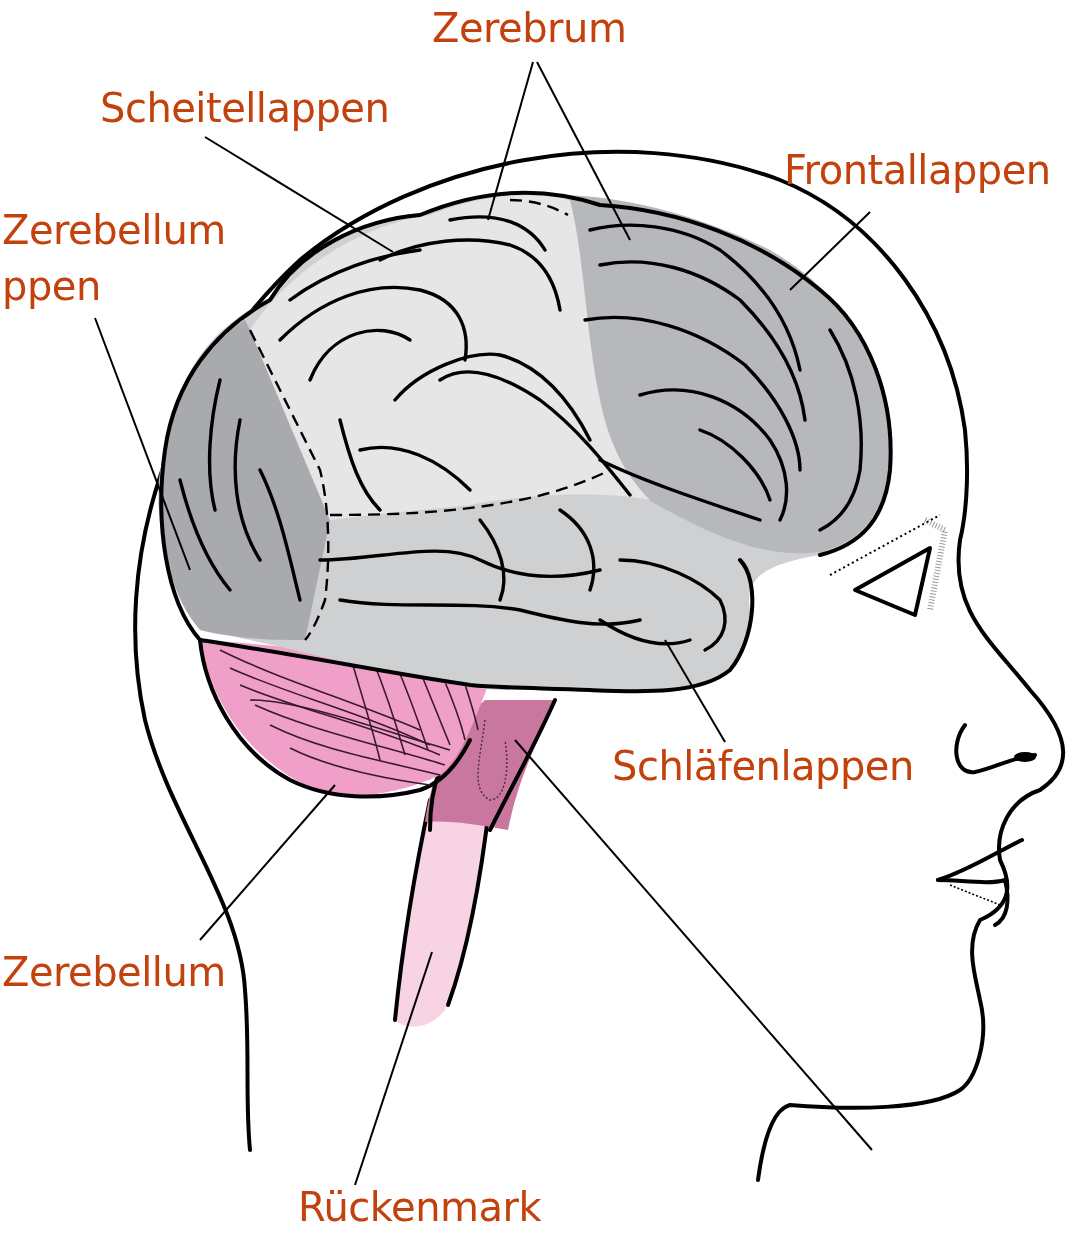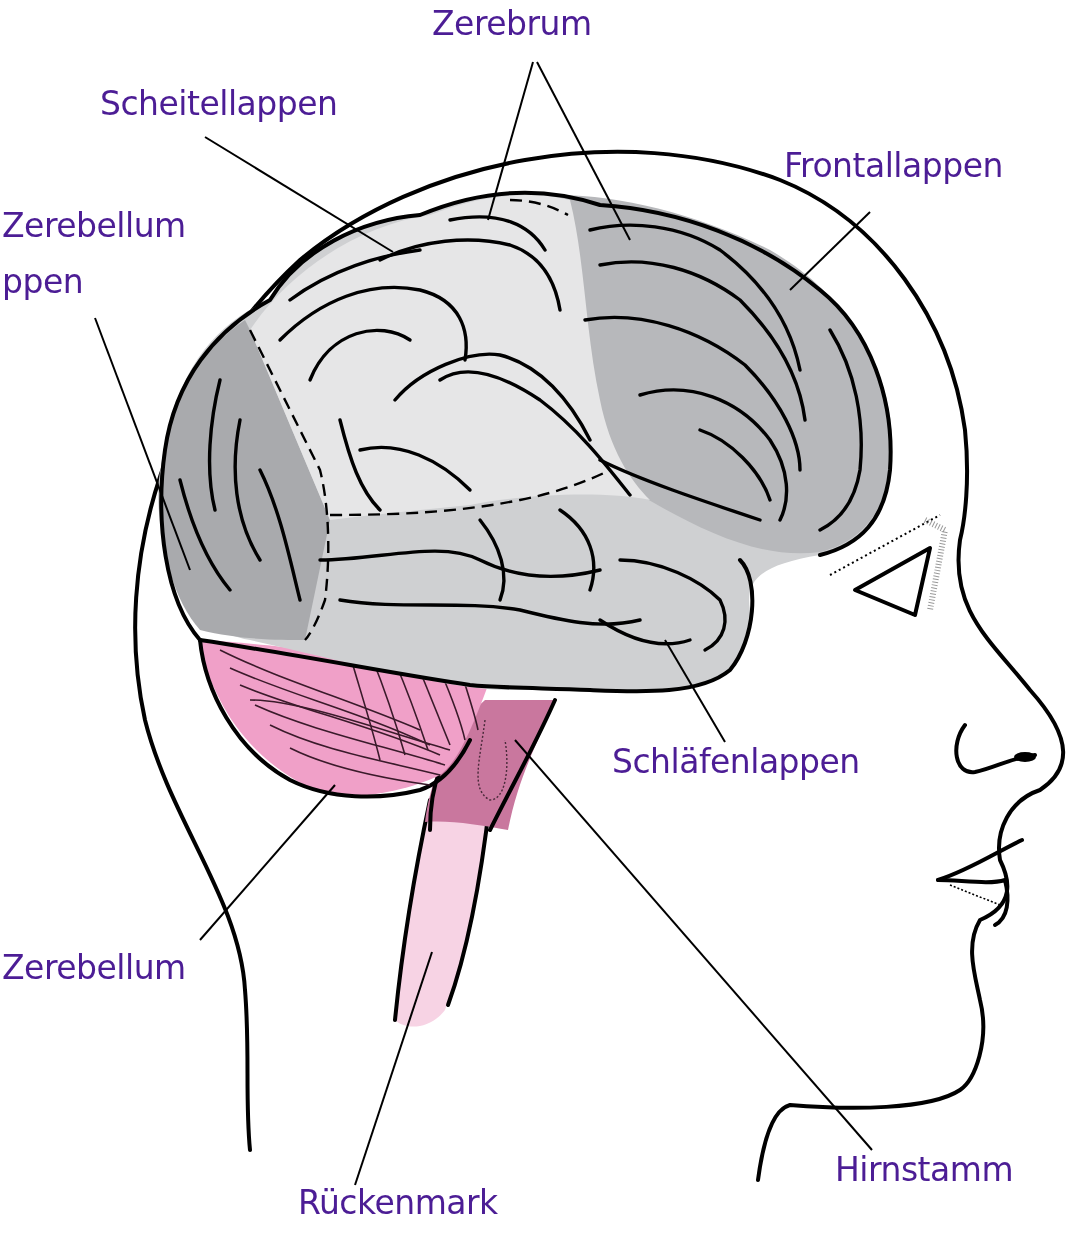--- a/index.html
+++ b/index.html
@@ -2,22 +2,22 @@
 <html><head>
 <meta charset="utf-8">
 <style>
   html, body { margin: 0; padding: 0; background: #ffffff; }
   body { width: 1080px; height: 1240px; position: relative; overflow: hidden; }
   #stage { position: absolute; left: 0; top: 0; width: 1080px; height: 1240px; }
   svg { position: absolute; left: 0; top: 0; }
   .label {
     position: absolute;
     font-family: "DejaVu Sans", sans-serif;
-    font-size: 33px;
-    color: #4c1d95;
+    font-size: 40px;
+    color: #c2410c;
     line-height: 1.1;
     white-space: nowrap;
     letter-spacing: -0.5px;
   }
   .outline { fill: none; stroke: #000; stroke-width: 4; stroke-linecap: round; stroke-linejoin: round; }
   .sulcus { fill: none; stroke: #000; stroke-width: 3.4; stroke-linecap: round; stroke-linejoin: round; }
   .dashed { fill: none; stroke: #000; stroke-width: 2.4; stroke-dasharray: 12 7; }
   .leader { fill: none; stroke: #000; stroke-width: 2; }
   .stripe { fill: none; stroke: #3a1a2a; stroke-width: 1.6; }
 </style>
@@ -170,15 +170,14 @@
   </svg>
 
   <div class="label" style="left:432px; top:6px;">Zerebrum</div>
   <div class="label" style="left:784px; top:148px;">Frontallappen</div>
   <div class="label" style="left:100px; top:86px;">Scheitellappen</div>
   <div class="label" style="left:2px; top:208px;">Zerebellum</div>
   <div class="label" style="left:2px; top:264px;">ppen</div>
   <div class="label" style="left:612px; top:744px;">Schläfenlappen</div>
   <div class="label" style="left:2px; top:950px;">Zerebellum</div>
   <div class="label" style="left:298px; top:1185px;">Rückenmark</div>
-  <div class="label" style="left:835px; top:1152px;">Hirnstamm</div>
 
 </div>
 
 </body></html>

